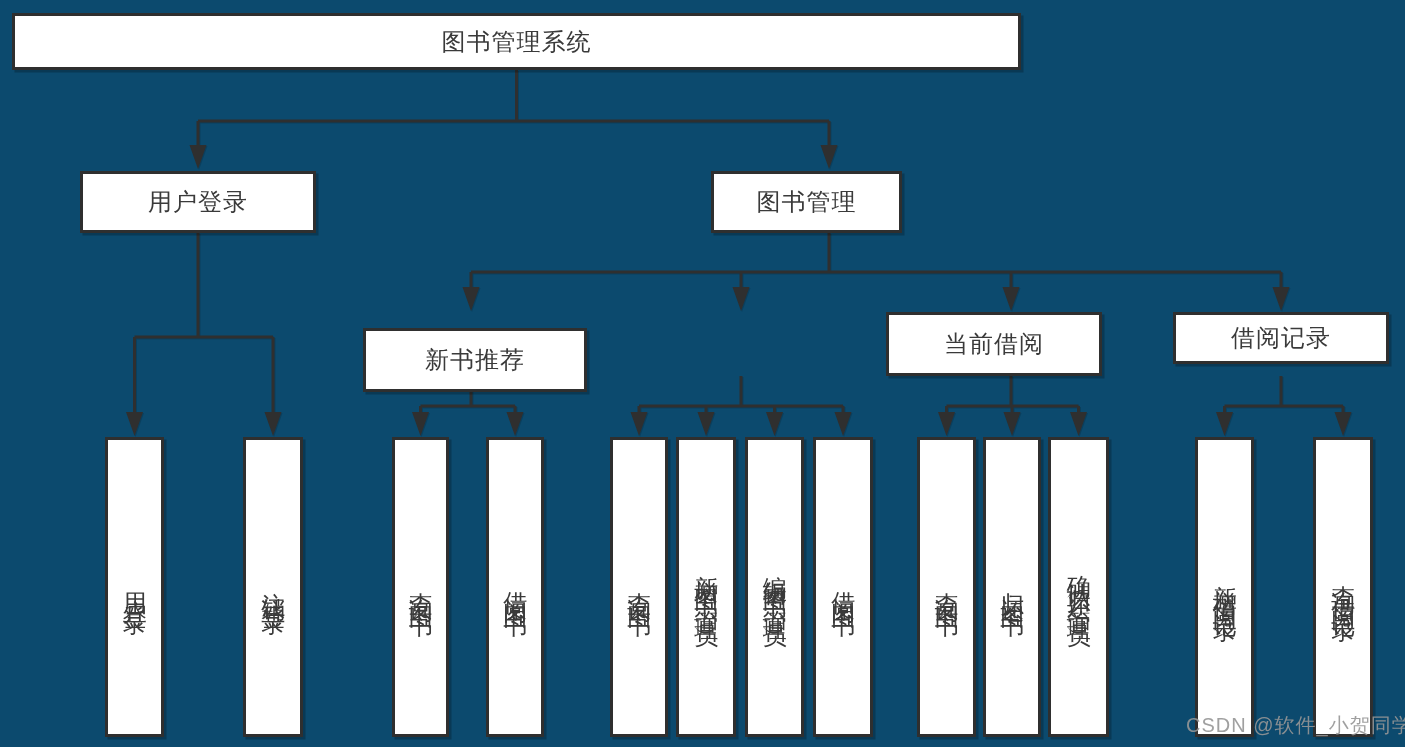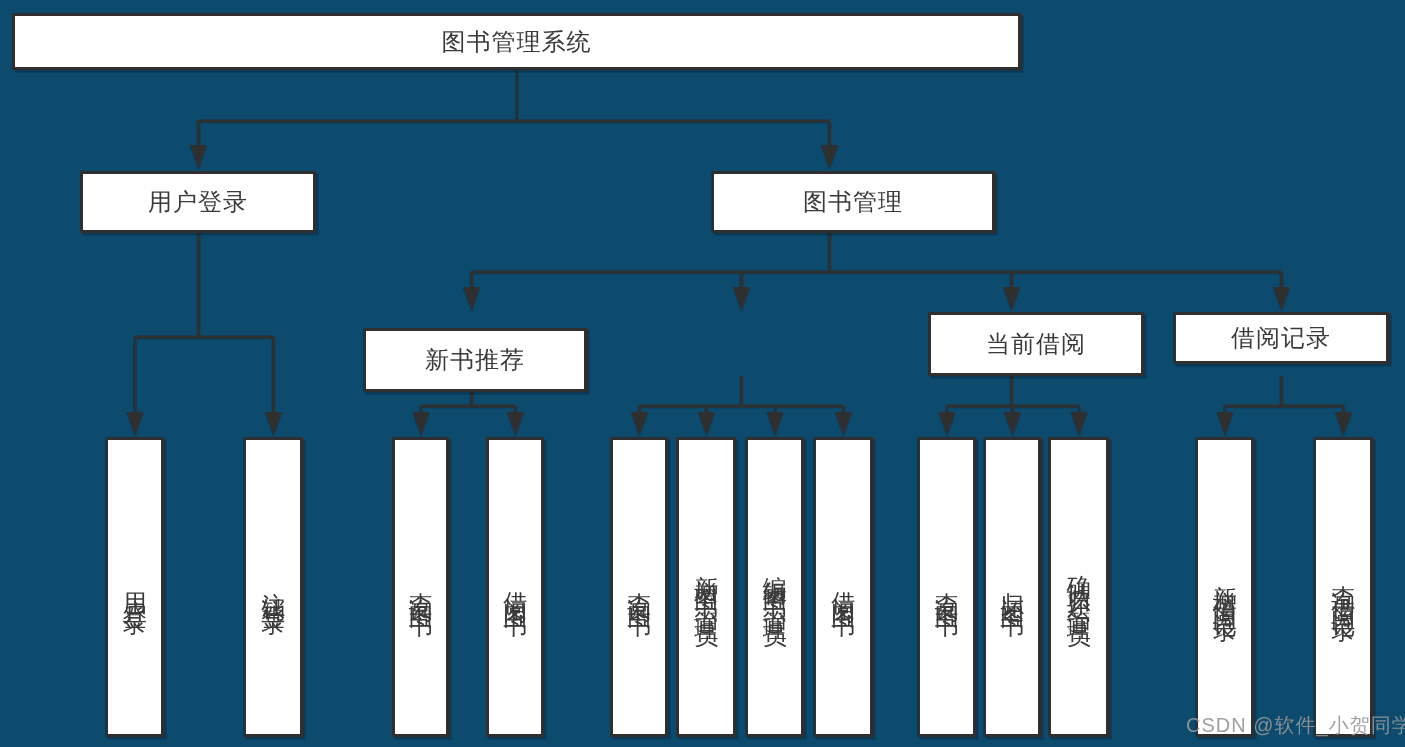--- a/index.html
+++ b/index.html
@@ -94,24 +94,24 @@
       <polygon points="938,412 955,412 946.5,436" fill="#2f2f2f"></polygon>
       <polygon points="1003.5,412 1020.5,412 1012,436" fill="#2f2f2f"></polygon>
       <polygon points="1070,412 1087,412 1078.5,436" fill="#2f2f2f"></polygon>
       <polygon points="1216,412 1233,412 1224.5,436" fill="#2f2f2f"></polygon>
       <polygon points="1334.5,412 1351.5,412 1343,436" fill="#2f2f2f"></polygon>
     </svg>
 
   <div class="node h" style="left:12px; top:13px; width:1009px; height:57px;">图书管理系统</div>
 
   <div class="node h" style="left:80px; top:171px; width:236px; height:62px;">用户登录</div>
-  <div class="node h" style="left:711px; top:171px; width:284px; height:62px;">图书管理</div>
+  <div class="node h" style="left:711px; top:171px; width:191px; height:62px;">图书管理</div>
 
   <div class="node h" style="left:363px; top:312px; width:224px; height:64px;margin-top:16px;">新书推荐</div>
-  <div class="node h" style="left:928px; top:312px; width:216px; height:64px;">当前借阅</div>
+  <div class="node h" style="left:886px; top:312px; width:216px; height:64px;">当前借阅</div>
   <div class="node h" style="left:1173px; top:312px; width:216px; height:52px;">借阅记录</div>
 
   <div class="node v" style="left:105px; top:437px; width:59px; height:300px;">
     <span class="txt">用户登录</span>
   </div>
   <div class="node v" style="left:243px; top:437px; width:60px; height:300px;">
     <span class="txt">注销登录</span>
   </div>
 
   <div class="node v" style="left:392px; top:437px; width:57px; height:300px;">

